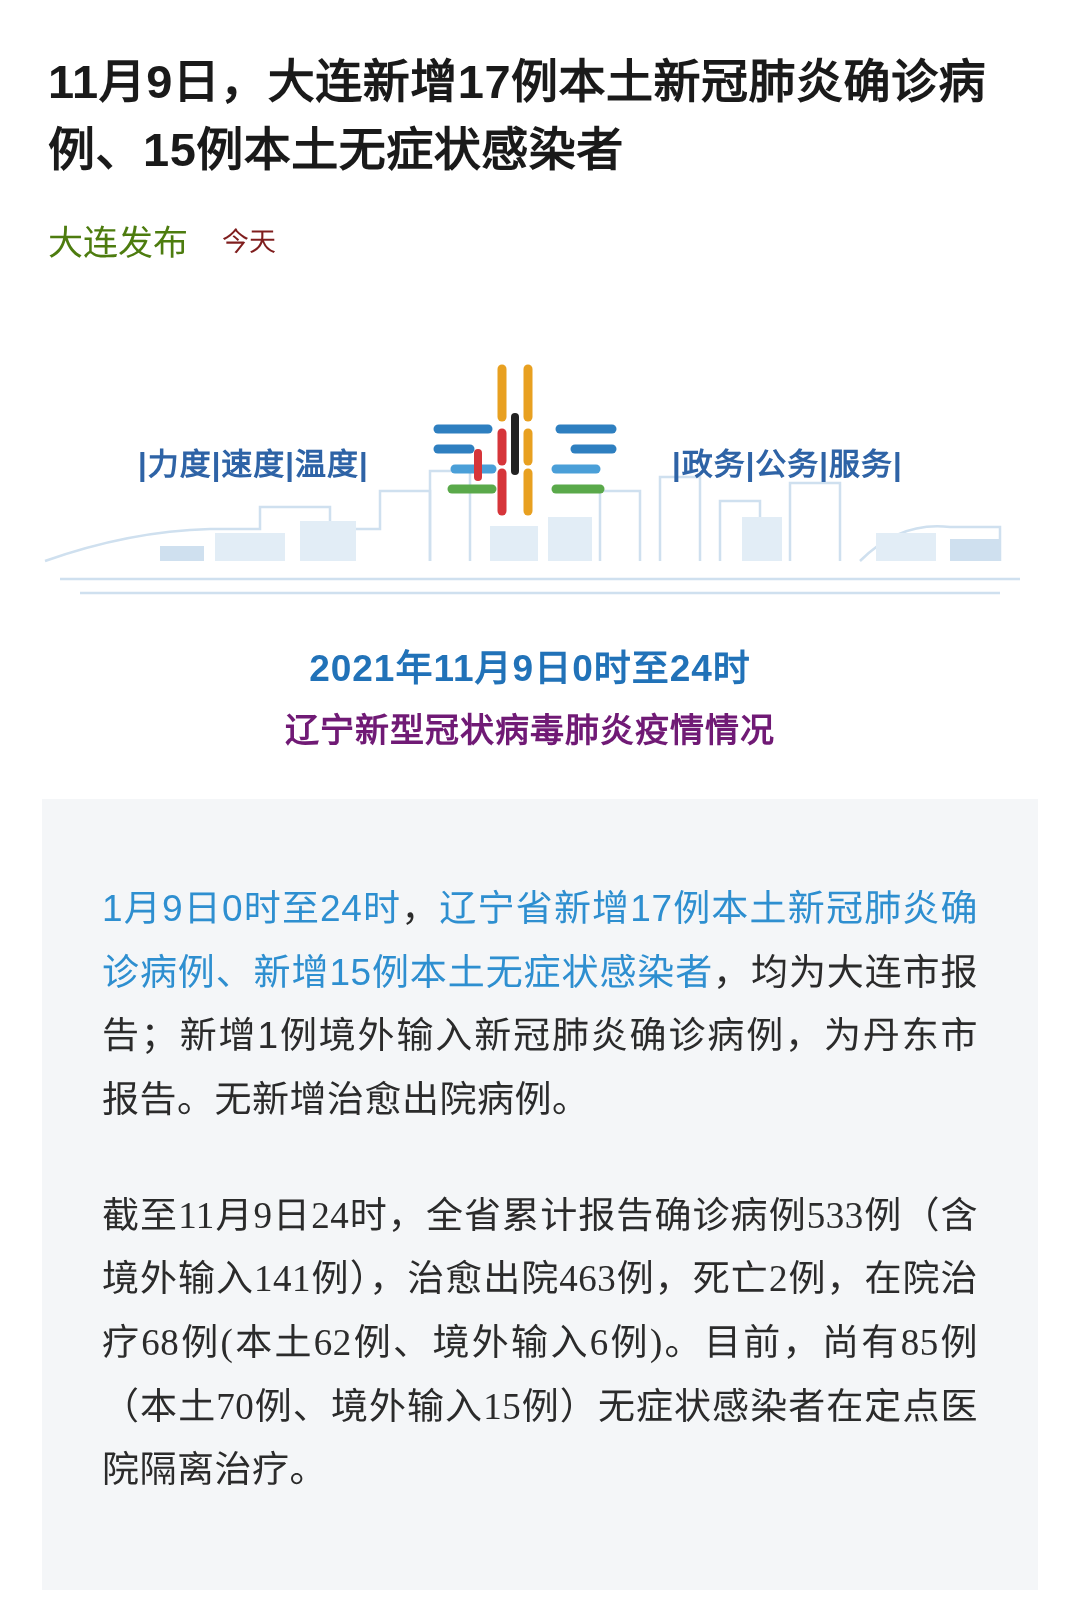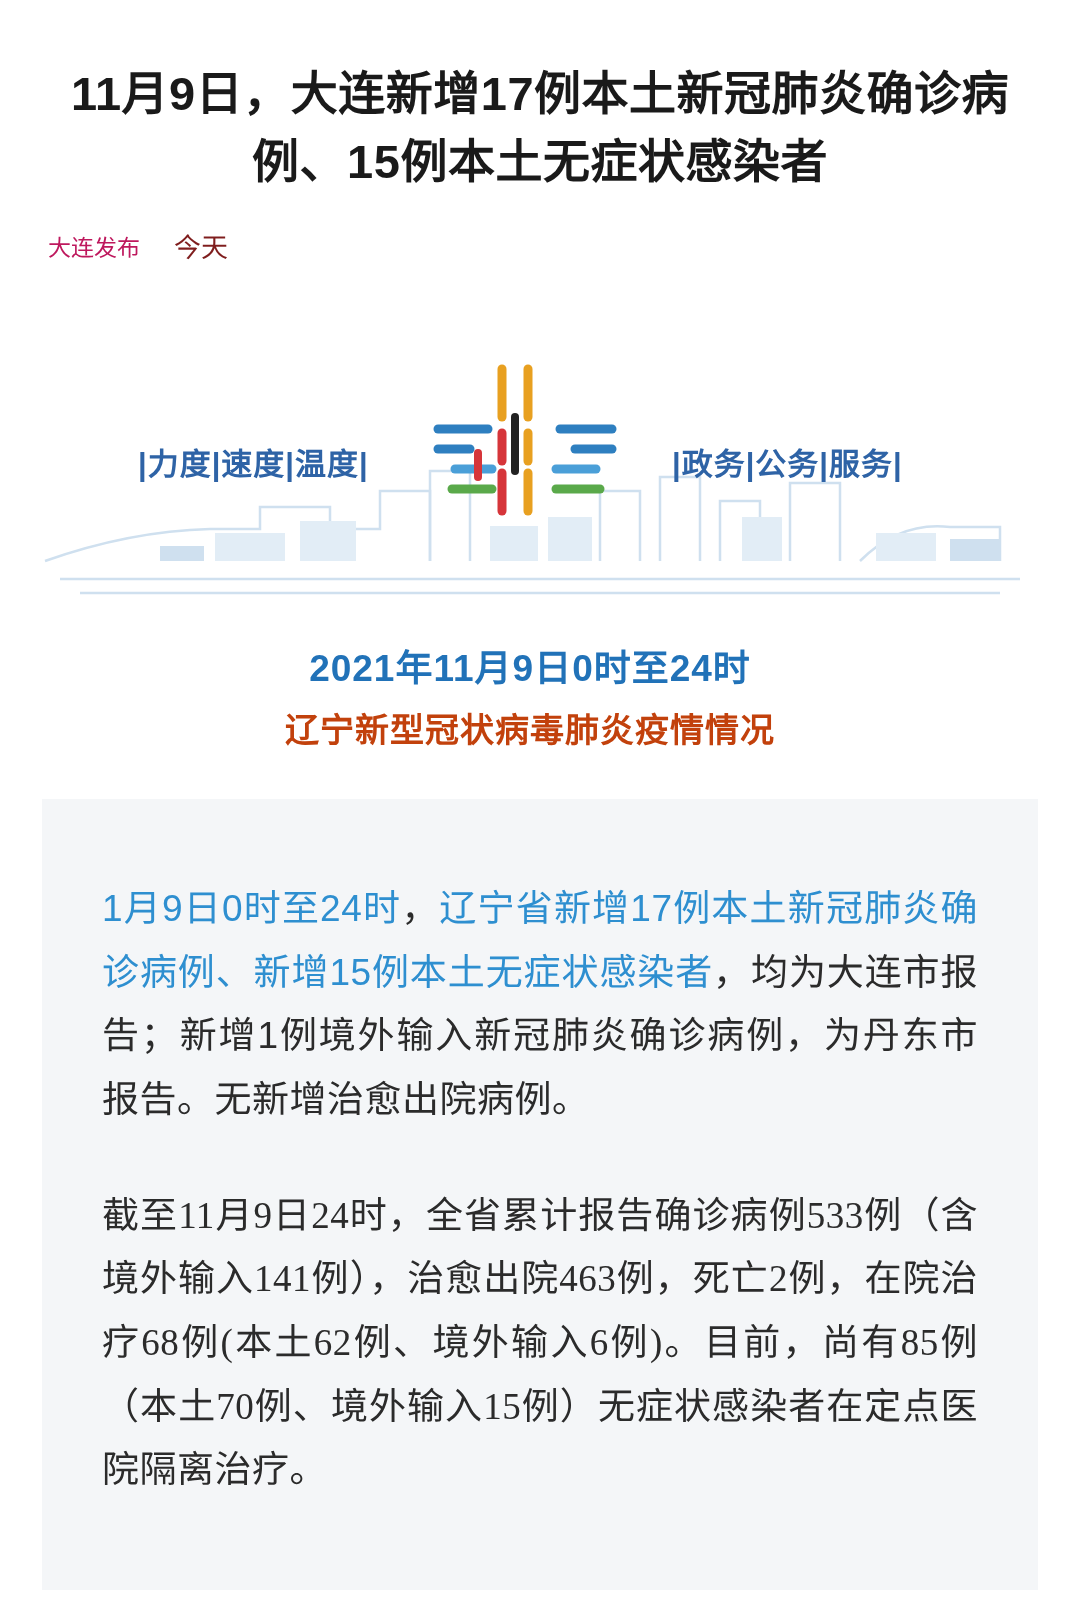--- a/index.html
+++ b/index.html
@@ -16,40 +16,39 @@
   }
   .page {
     width: 1080px;
     box-sizing: border-box;
     padding: 0;
     position: relative;
   }
 
   
   .article-header {
-    padding: 60px 48px 0 48px;
-    text-align: center;
+    padding: 48px 48px 0 48px;
   }
   .article-title {
     font-size: 47px;
     font-weight: bold;
     line-height: 1.45;
     color: #1a1a1a;
     letter-spacing: 0.5px;
     margin: 0;
   }
   .meta-row {
     margin-top: 30px;
     display: flex;
     align-items: center;
     gap: 34px;
   }
   .meta-source {
-    font-size: 23px;
-    color: #be185d;
+    font-size: 35px;
+    color: #4d7c0f;
   }
   .meta-time {
     font-size: 27px;
     color: #7f1d1d;
   }
 
   
   .banner {
     margin-top: 56px;
     width: 1080px;
@@ -80,21 +79,21 @@
   .blue-head .line1 {
     font-size: 37px;
     font-weight: bold;
     color: #2172b8;
     letter-spacing: 1px;
     line-height: 1.5;
   }
   .blue-head .line2 {
     font-size: 34px;
     font-weight: bold;
-    color: #c2410c;
+    color: #701a75;
     letter-spacing: 1px;
     line-height: 1.6;
     margin-top: 6px;
   }
 
   
   .body-panel {
     background: #f4f6f8;
     padding: 60px 42px 70px 42px;
     margin: 0 42px 0 42px;

